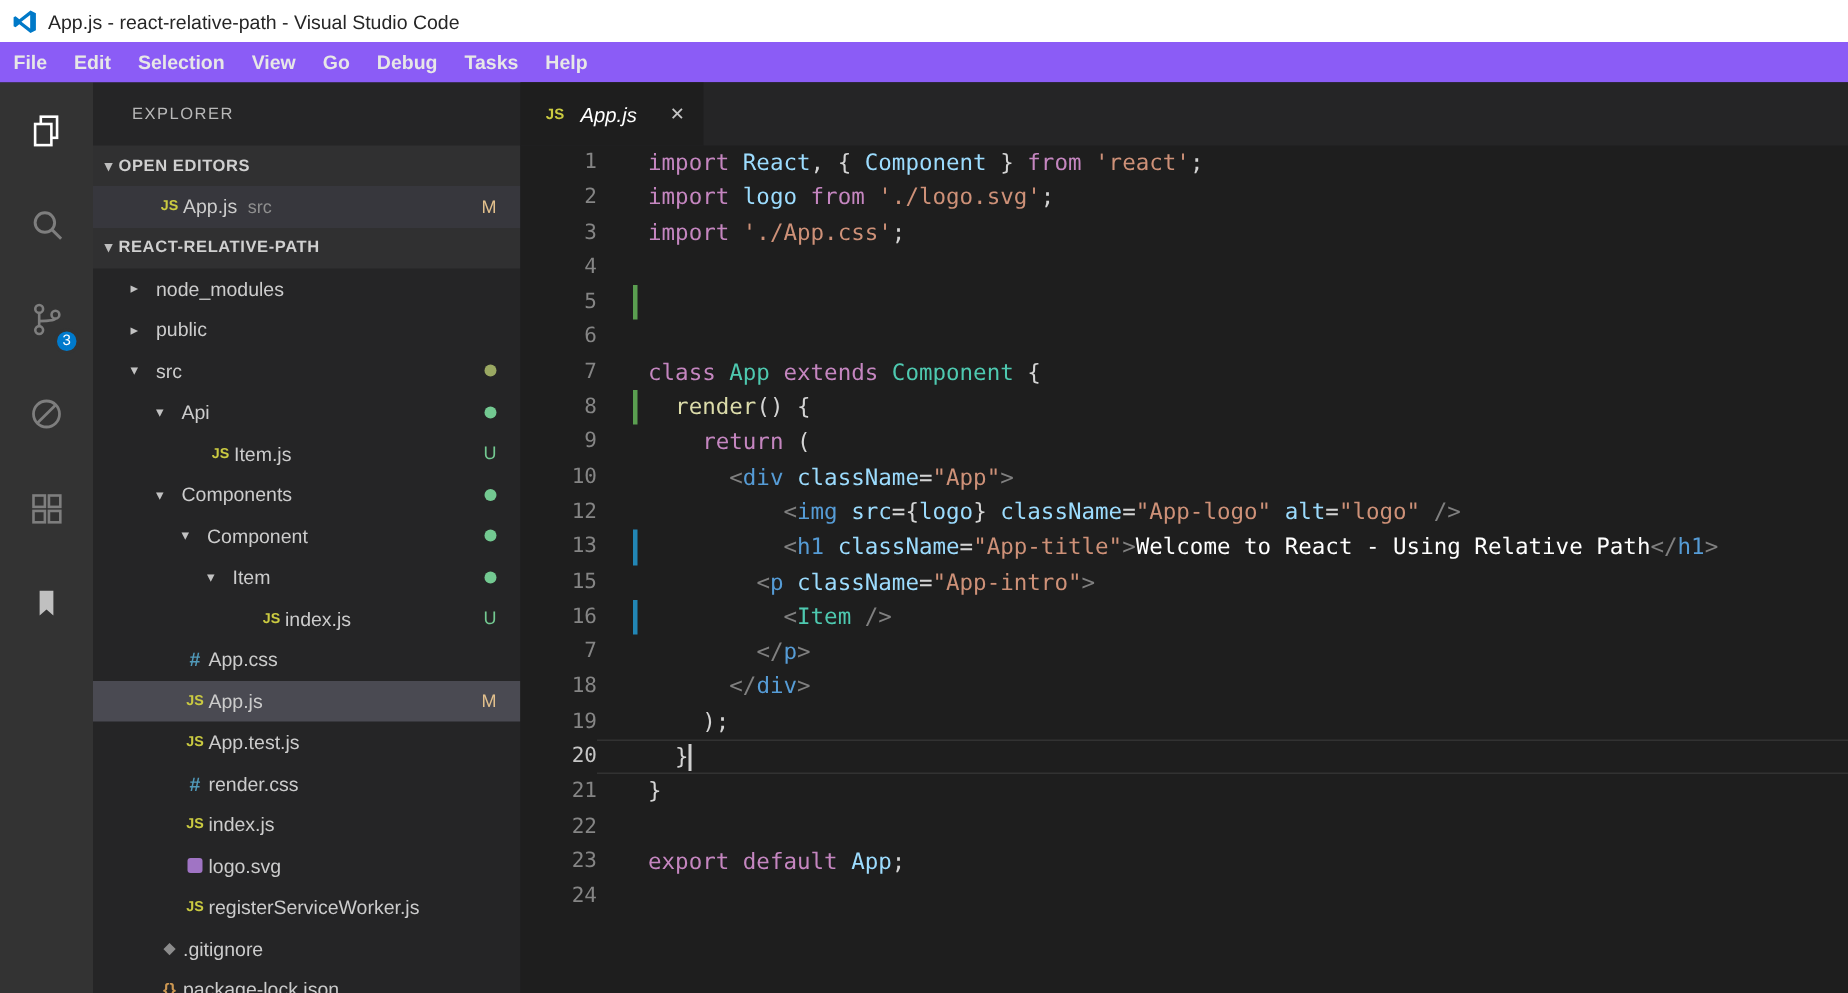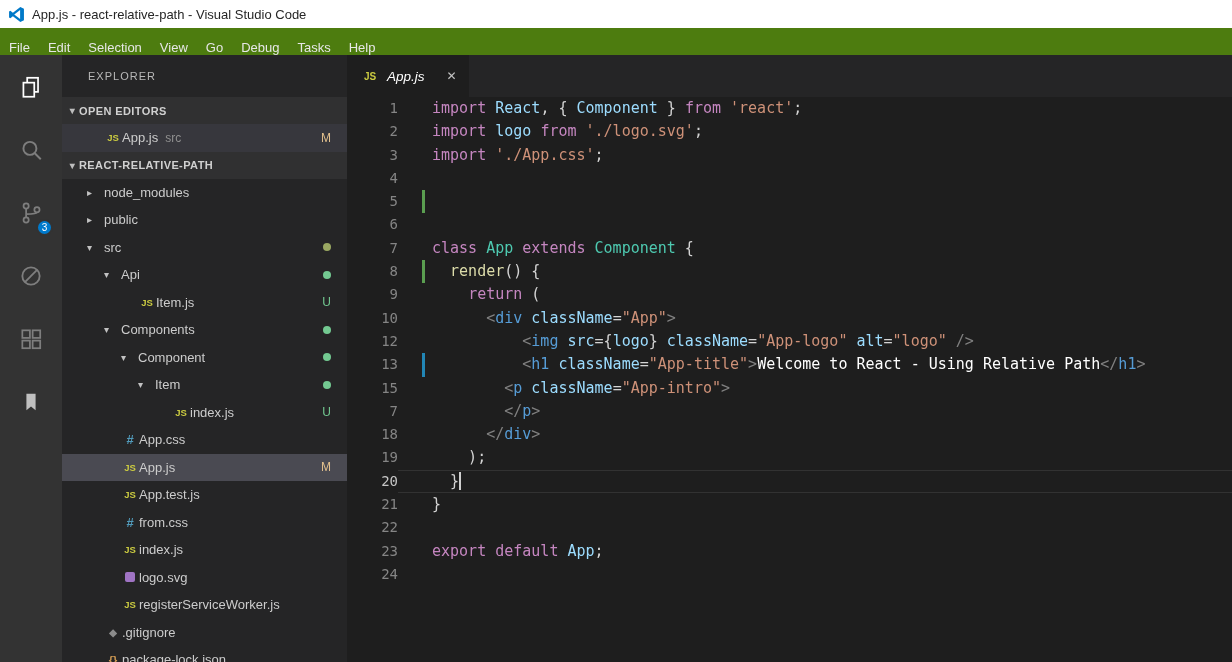--- a/index.html
+++ b/index.html
@@ -7,21 +7,21 @@
               font-family:"Liberation Sans", sans-serif; }
 
   .window { width:1232px; height:662px; display:flex; flex-direction:column; }
 
   
   .titlebar { height:28px; background:#ffffff; display:flex; align-items:center;
               padding-left:8px; gap:7px; flex:0 0 28px; }
   .titlebar .title { font-size:13px; color:#262626; white-space:nowrap; }
 
   
-  .menubar { height:27px; background:#4d7c0f; display:flex; align-items:flex-end; flex:0 0 27px; }
+  .menubar { height:27px; background:#8b5cf6; display:flex; align-items:center; flex:0 0 27px;font-weight:bold; }
   .menu-item { color:#e7e7e7; font-size:13px; padding:0 9px; display:flex; align-items:center; cursor:default; }
 
   
   .main { flex:1; display:flex; min-height:0; }
 
   
   .activitybar { width:62px; flex:0 0 62px; background:#333333; display:flex;
                  flex-direction:column; align-items:center; padding-top:16px; }
   .aicon { width:34px; height:32px; margin-bottom:31px; color:#7e7e7e; position:relative;
            display:flex; align-items:center; justify-content:center; }
@@ -230,21 +230,21 @@
             <span class="ficon ficon-js">JS</span>
             <span class="tlabel">App.js</span>
             <span class="badge-letter mod">M</span>
           </div>
           <div class="trow" style="padding-left: 59px;">
             <span class="ficon ficon-js">JS</span>
             <span class="tlabel">App.test.js</span>
           </div>
           <div class="trow" style="padding-left: 59px;">
             <span class="ficon ficon-css">#</span>
-            <span class="tlabel">from.css</span>
+            <span class="tlabel">render.css</span>
           </div>
           <div class="trow" style="padding-left: 59px;">
             <span class="ficon ficon-js">JS</span>
             <span class="tlabel">index.js</span>
           </div>
           <div class="trow" style="padding-left: 59px;">
             <span class="ficon ficon-svg">
               <i class="svg-block"></i>
             </span>
             <span class="tlabel">logo.svg</span>
@@ -347,20 +347,27 @@
               <span class="ltext"><span class="tok-pln">          </span><span class="tok-ang">&lt;</span><span class="tok-tag">h1</span><span class="tok-pln"> </span><span class="tok-attr">className</span><span class="tok-pln">=</span><span class="tok-str">"App-title"</span><span class="tok-ang">&gt;</span><span class="tok-jsxtext">Welcome to React - Using Relative Path</span><span class="tok-ang">&lt;/</span><span class="tok-tag">h1</span><span class="tok-ang">&gt;</span></span>
             </div>
           </div>
           <div class="cline">
             <span class="lnum">15</span>
             <div class="lbody">
               <span class="ltext"><span class="tok-pln">        </span><span class="tok-ang">&lt;</span><span class="tok-tag">p</span><span class="tok-pln"> </span><span class="tok-attr">className</span><span class="tok-pln">=</span><span class="tok-str">"App-intro"</span><span class="tok-ang">&gt;</span></span>
             </div>
           </div>
           <div class="cline">
+            <span class="lnum">16</span>
+            <div class="lbody">
+              <span class="gitbar modified"></span>
+              <span class="ltext"><span class="tok-pln">          </span><span class="tok-ang">&lt;</span><span class="tok-type">Item</span><span class="tok-pln"> </span><span class="tok-ang">/&gt;</span></span>
+            </div>
+          </div>
+          <div class="cline">
             <span class="lnum">7</span>
             <div class="lbody">
               <span class="ltext"><span class="tok-pln">        </span><span class="tok-ang">&lt;/</span><span class="tok-tag">p</span><span class="tok-ang">&gt;</span></span>
             </div>
           </div>
           <div class="cline">
             <span class="lnum">18</span>
             <div class="lbody">
               <span class="ltext"><span class="tok-pln">      </span><span class="tok-ang">&lt;/</span><span class="tok-tag">div</span><span class="tok-ang">&gt;</span></span>
             </div>

